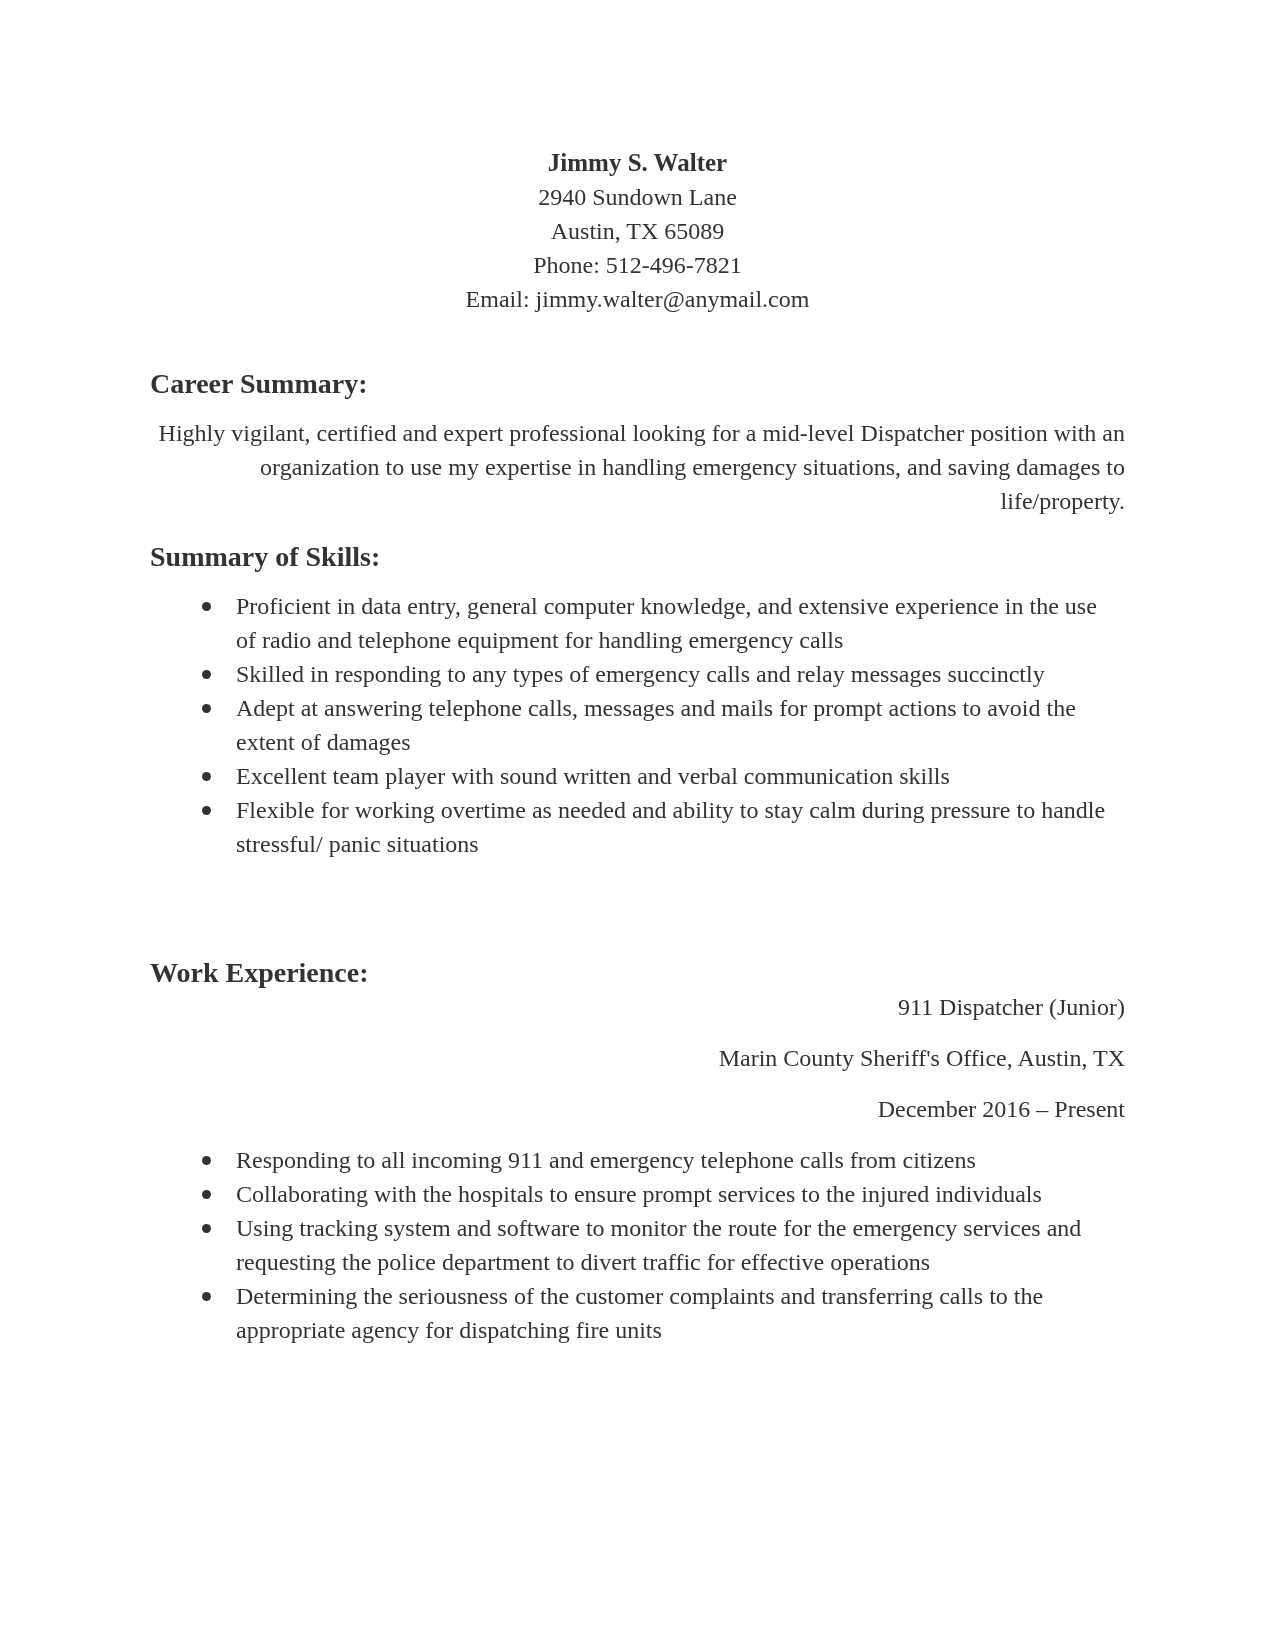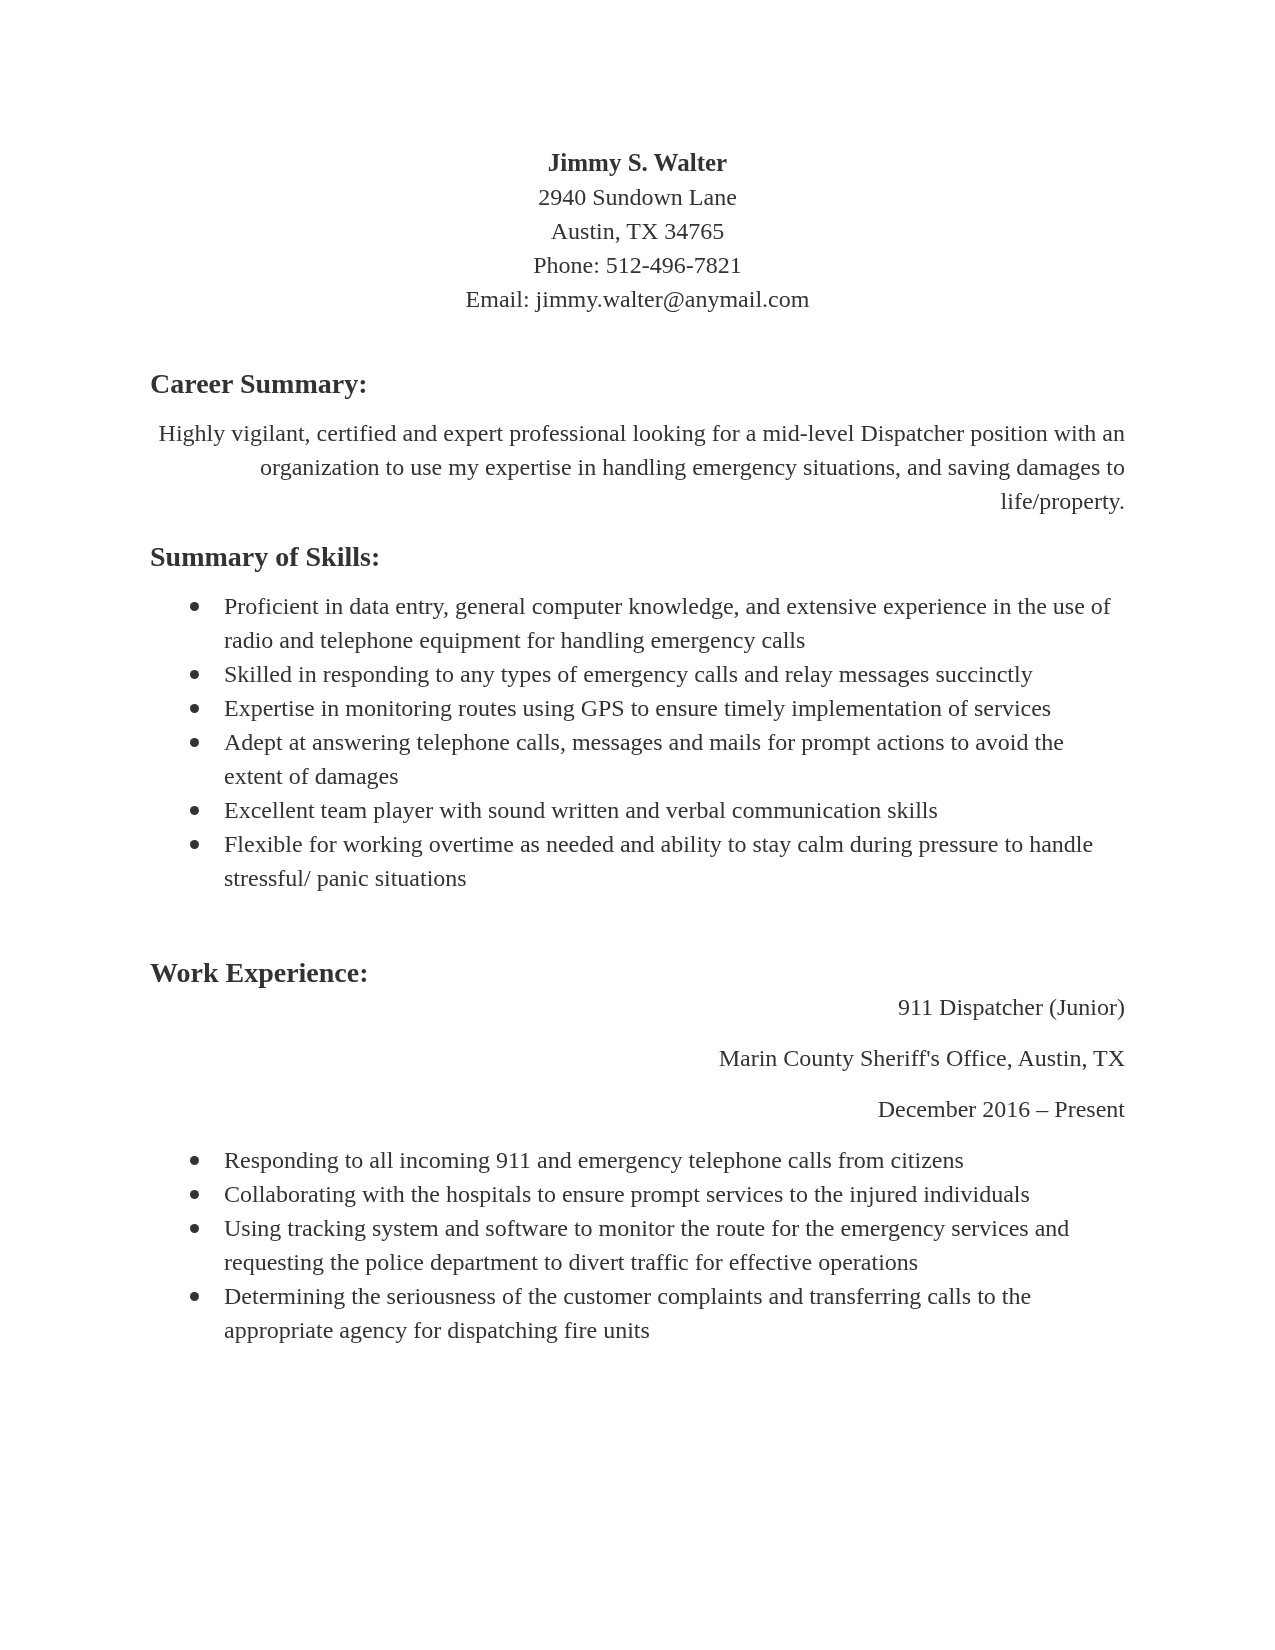--- a/index.html
+++ b/index.html
@@ -7,51 +7,50 @@
     .page {
       position: absolute; left: 0; top: 0; width: 1275px; height: 1650px;
       font-family: "Liberation Serif", "DejaVu Serif", serif;
       color: #333333; font-size: 24px; line-height: 34px;
     }
     .header { position: absolute; top: 146px; left: 0; width: 1275px; text-align: center; }
     .header .name { font-weight: bold; font-size: 25px; }
     .content { position: absolute; left: 150px; width: 975px; }
     .heading { font-weight: bold; font-size: 28px; margin: 0; }
     .para { margin: 0; text-align: right; }
-    ul.bullets { list-style: none; margin: 0; padding: 0; }
+    ul.bullets { list-style: none; margin: 12px; padding: 0; }
     ul.bullets li { position: relative; padding-left: 74px; margin: 0; }
     ul.bullets li .dot {
       position: absolute; left: 40px; top: 13px; width: 9px; height: 9px;
       border-radius: 50%; background: #333333;
     }
   </style>
 </head>
 <body>
 
 <div class="page">
 
   <div class="header">
     <div class="name">Jimmy S. Walter</div>
     <div>2940 Sundown Lane</div>
-    <div>Austin, TX 34765</div>
+    <div>Austin, TX 65089</div>
     <div>Phone: 512-496-7821</div>
     <div>Email: jimmy.walter@anymail.com</div>
   </div>
 
   <div class="content" style="top:367px;">
     <p class="heading">Career Summary:</p>
     <p class="para" style="margin-top:15px;">Highly vigilant, certified and expert professional looking for a mid-level Dispatcher position with an organization to use my expertise in handling emergency situations, and saving damages to life/property.</p>
   </div>
 
   <div class="content" style="top:540px;">
     <p class="heading">Summary of Skills:</p>
     <ul class="bullets" style="margin-top:15px;">
       <li><span class="dot"></span><span>Proficient in data entry, general computer knowledge, and extensive experience in the use of radio and telephone equipment for handling emergency calls</span></li>
       <li><span class="dot"></span><span>Skilled in responding to any types of emergency calls and relay messages succinctly</span></li>
-      <li><span class="dot"></span><span>Expertise in monitoring routes using GPS to ensure timely implementation of services</span></li>
       <li><span class="dot"></span><span>Adept at answering telephone calls, messages and mails for prompt actions to avoid the extent of damages</span></li>
       <li><span class="dot"></span><span>Excellent team player with sound written and verbal communication skills</span></li>
       <li><span class="dot"></span><span>Flexible for working overtime as needed and ability to stay calm during pressure to handle stressful/ panic situations</span></li>
     </ul>
   </div>
 
   <div class="content" style="top:956px;">
     <p class="heading">Work Experience:</p>
     <p class="para">911 Dispatcher (Junior)</p>
     <p class="para" style="margin-top:17px;">Marin County Sheriff's Office, Austin, TX</p>

